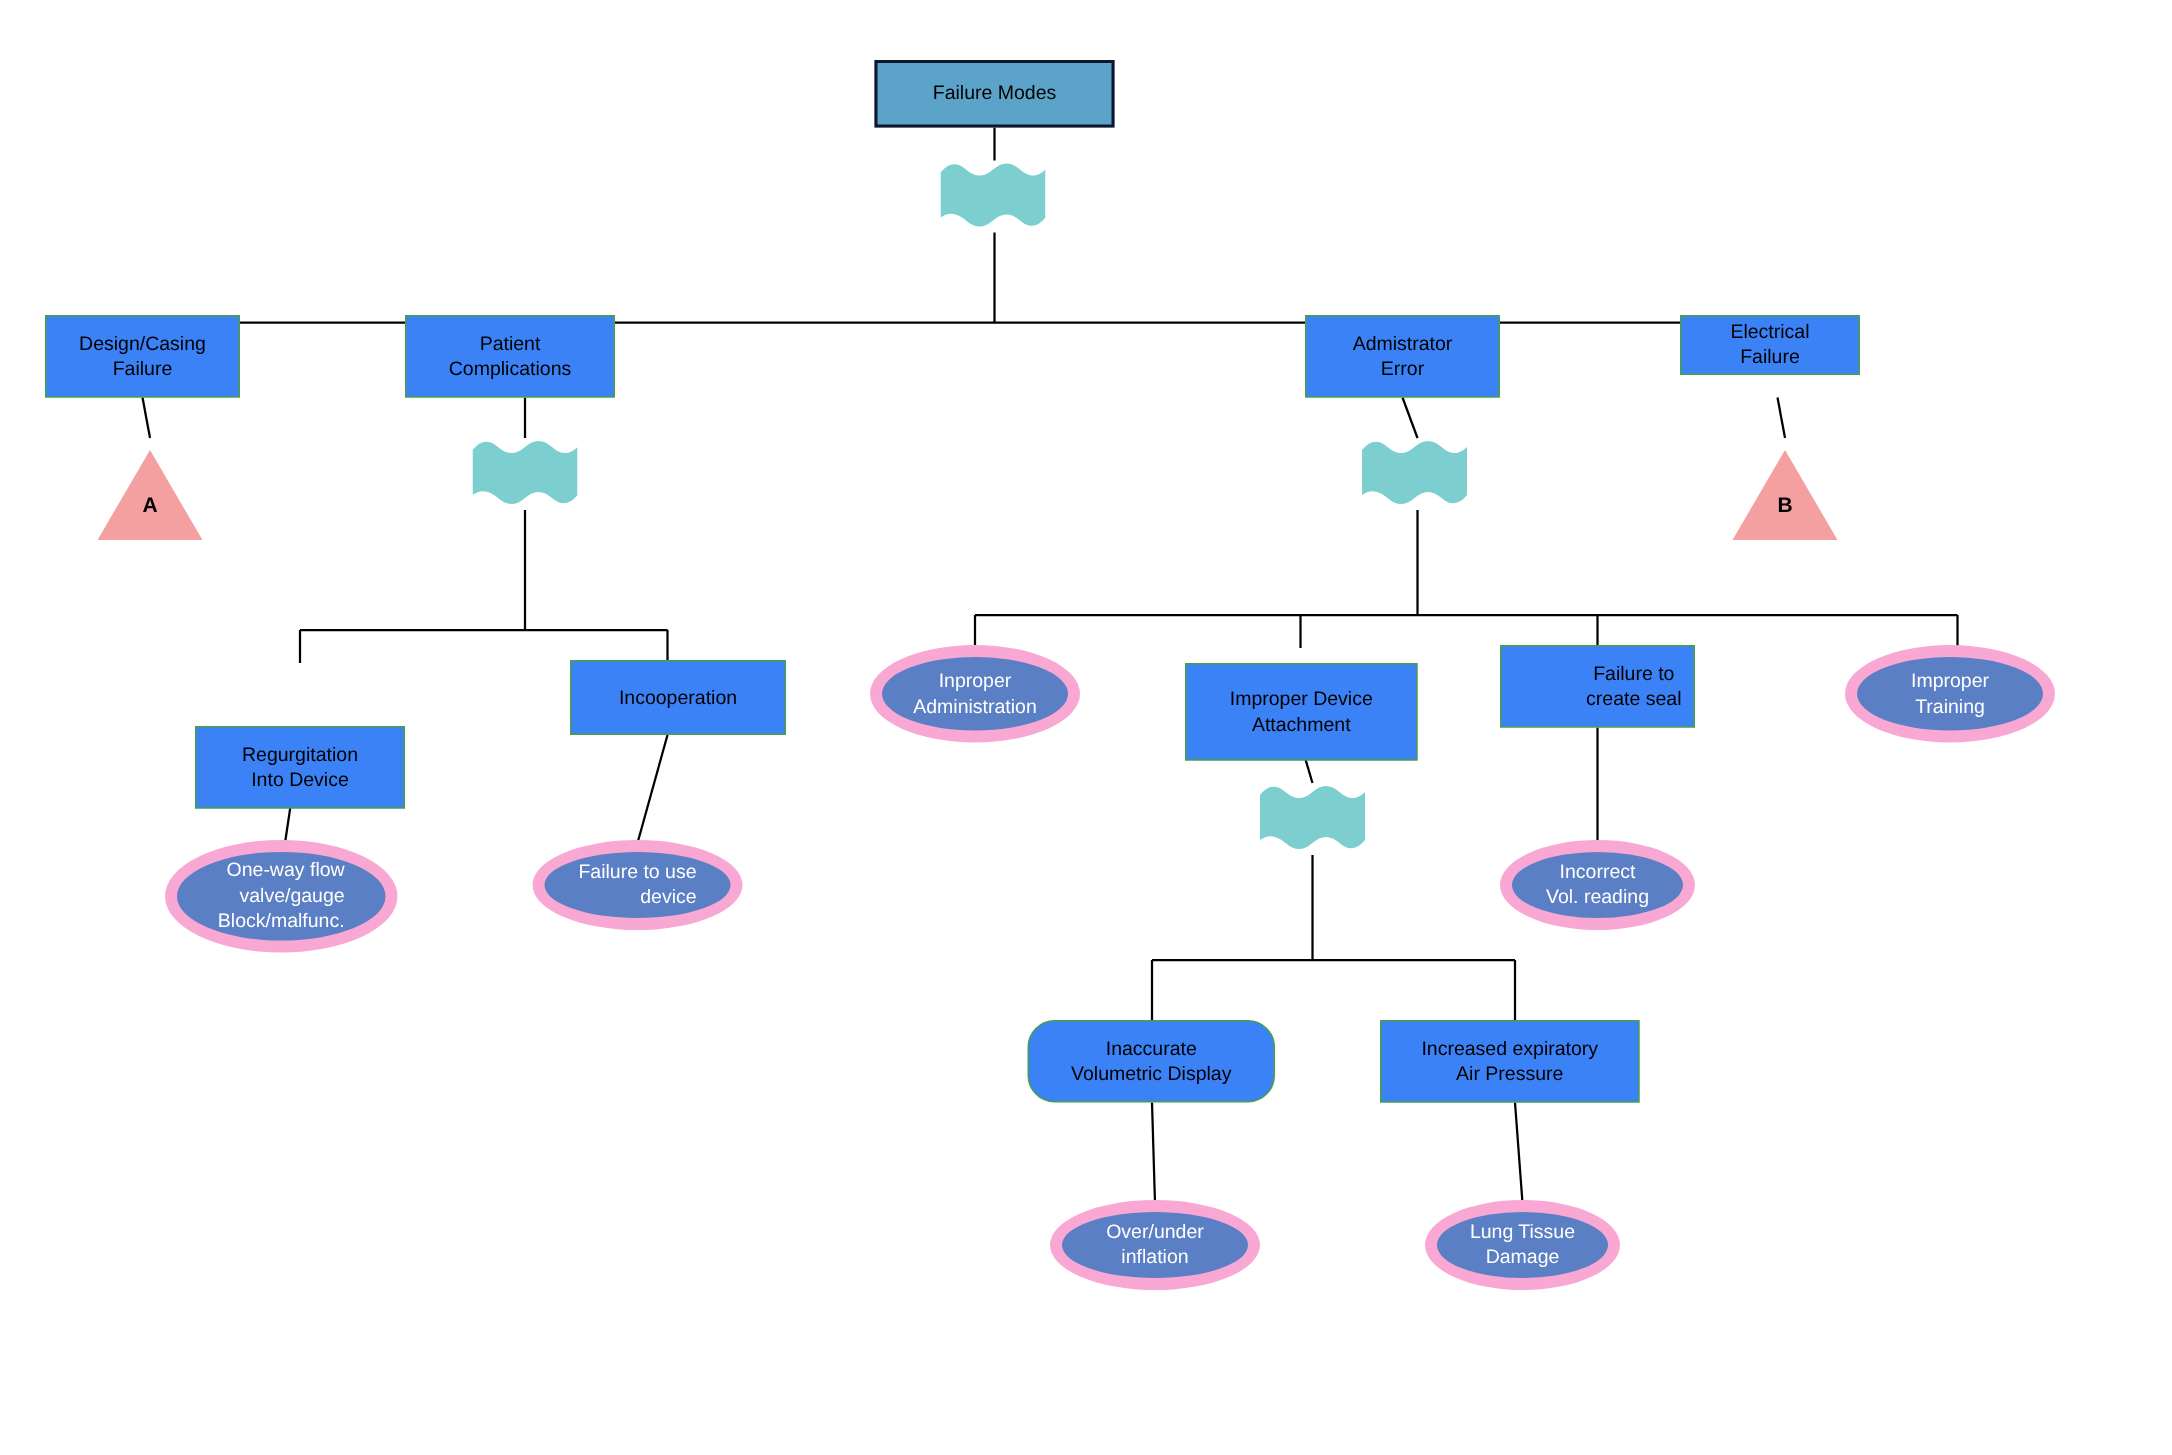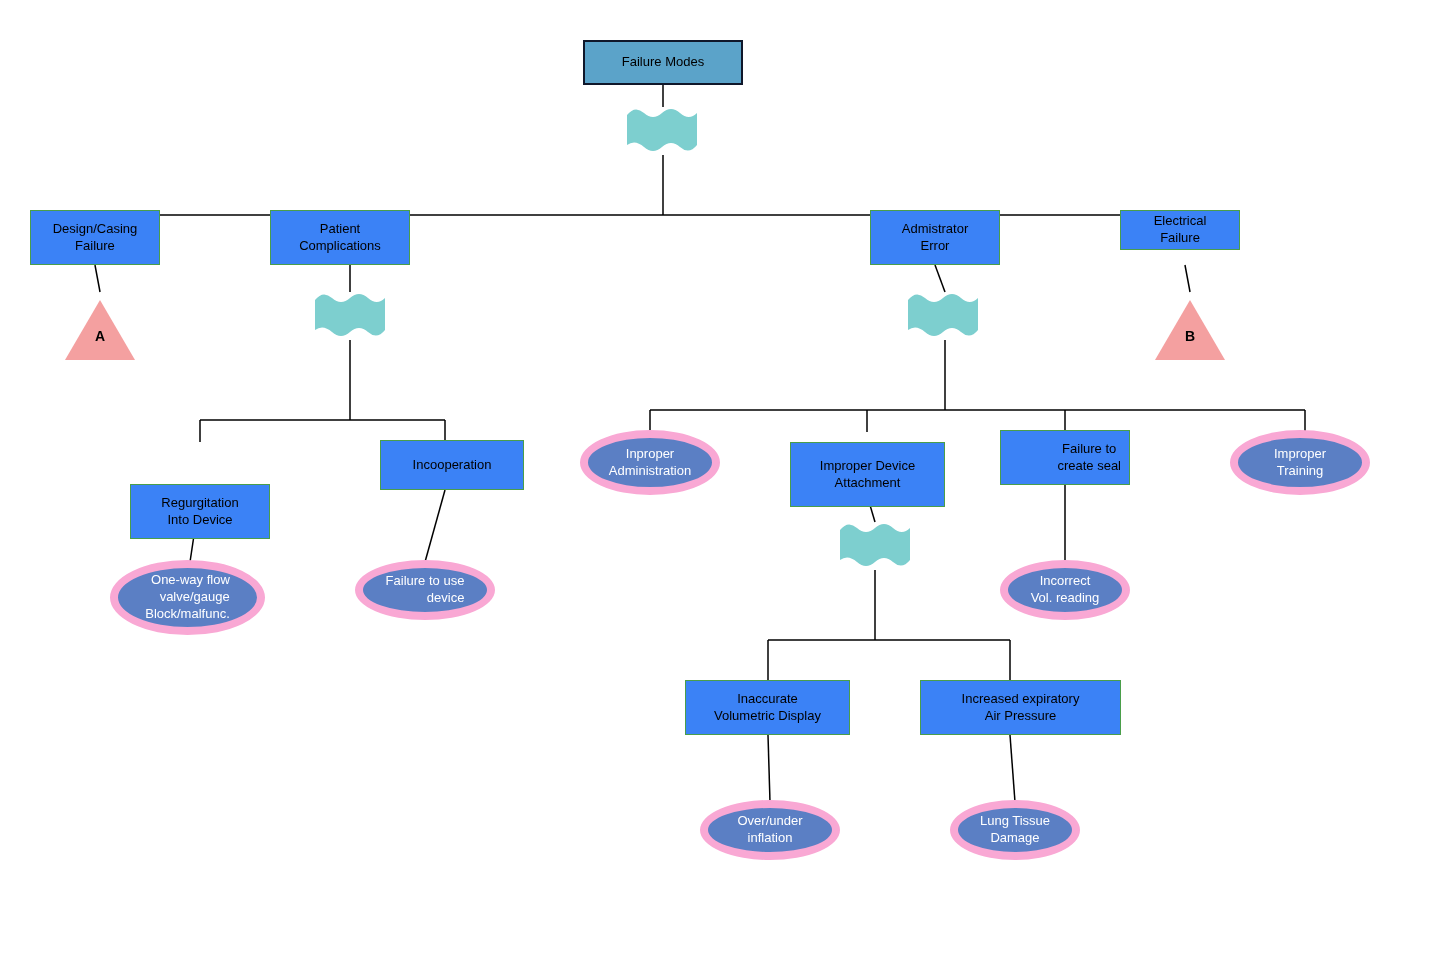--- a/index.html
+++ b/index.html
@@ -231,25 +231,25 @@
   <div style="position:absolute; left:840px; top:520px; width:70px; height:50px; z-index:1;">
     <svg width="70" height="50" viewBox="0 0 70 50">
       <path d="M0,10 Q8,0 17,8 Q26,16 35,8 Q44,0 53,8 Q62,16 70,8 L70,40 Q62,50 53,42 Q44,34 35,42 Q26,50 17,42 Q8,34 0,40 Z" fill="#7dcfcf"></path>
     </svg>
   </div>
 
   <div class="node node-blue-ellipse" style="left:1000px; top:560px; width:130px; height:60px; border-radius:50%;">
     <span>Incorrect<br>Vol. reading</span>
   </div>
 
-  <div class="node node-green" style="left:685px; top:680px; width:165px; height:55px;">
+  <div class="node node-green" style="left:685px; top:680px; width:165px; height:55px;border-radius:18px;">
     <span>Inaccurate<br>Volumetric Display</span>
   </div>
 
-  <div class="node node-green" style="left:920px; top:680px; width:201px; height:55px;">
+  <div class="node node-green" style="left:920px; top:680px; width:173px; height:55px;">
     <span>Increased expiratory<br>Air Pressure</span>
   </div>
 
   <div class="node node-blue-ellipse" style="left:700px; top:800px; width:140px; height:60px; border-radius:50%;">
     <span>Over/under<br>inflation</span>
   </div>
 
   <div class="node node-blue-ellipse" style="left:950px; top:800px; width:130px; height:60px; border-radius:50%;">
     <span>Lung Tissue<br>Damage</span>
   </div>

